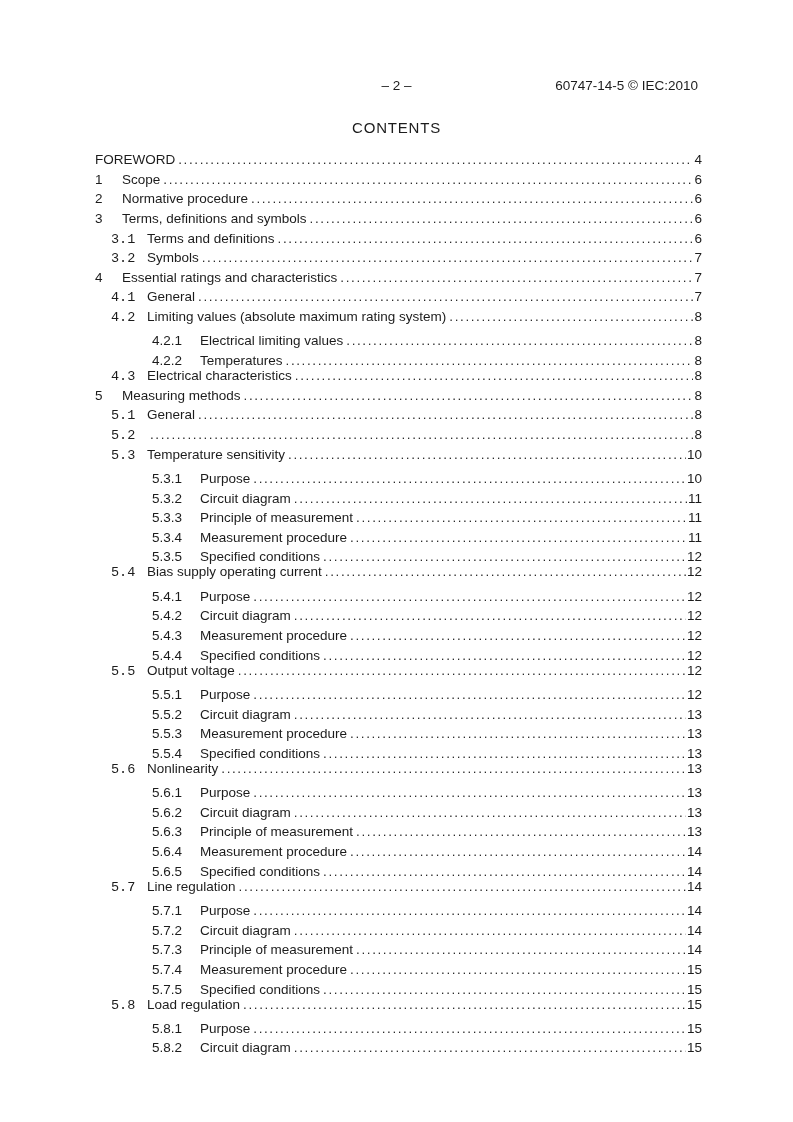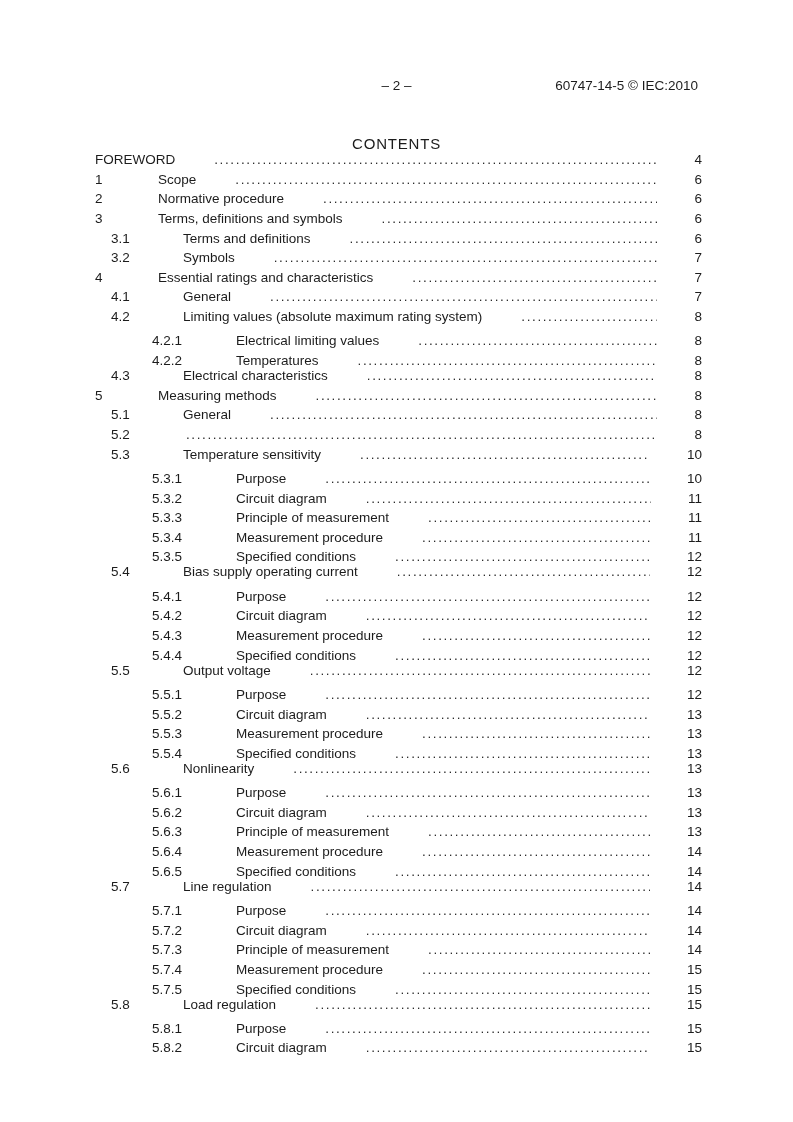--- a/index.html
+++ b/index.html
@@ -38,44 +38,42 @@
     white-space: nowrap;
   }
   .doc-title {
     position: absolute;
     top: 119px;
     left: 0;
     width: 100%;
     text-align: center;
     font-size: 15px;
     letter-spacing: 0.8px;
-    margin-top: 16px;
   }
   .toc {
     position: absolute;
     top: 152px;
     left: 95px;
     width: 607px;
   }
   .toc-row {
     display: flex;
     align-items: baseline;
     height: 19.65px;
     font-size: 13.5px;
     white-space: nowrap;
-    gap: 36px;
   }
   .toc-row .num {
     flex: 0 0 auto;
     display: inline-block;
   }
   .toc-row.level-1 { padding-left: 0; }
   .toc-row.level-1 .num { width: 27px; }
   .toc-row.level-2 { padding-left: 16px; }
-  .toc-row.level-2 .num { width: 36px; }
+  .toc-row.level-2 .num { width: 36px; font-family: Liberation Mono, monospace; }
   .toc-row.level-3 { padding-left: 57px; align-items: flex-end; }
   .toc-row.level-3 .num { width: 48px; }
   .toc-row .entry-title {
     flex: 0 0 auto;
   }
   .toc-row .leader {
     flex: 1 1 auto;
     overflow: hidden;
     margin: 0 1px 0 3px;
     min-width: 8px;

